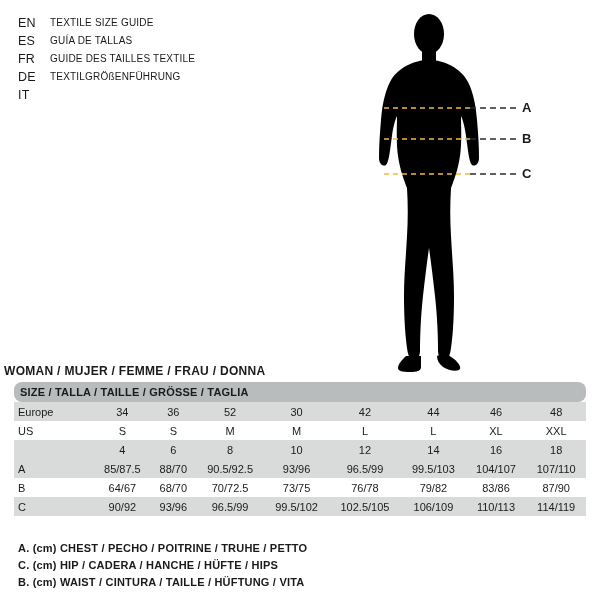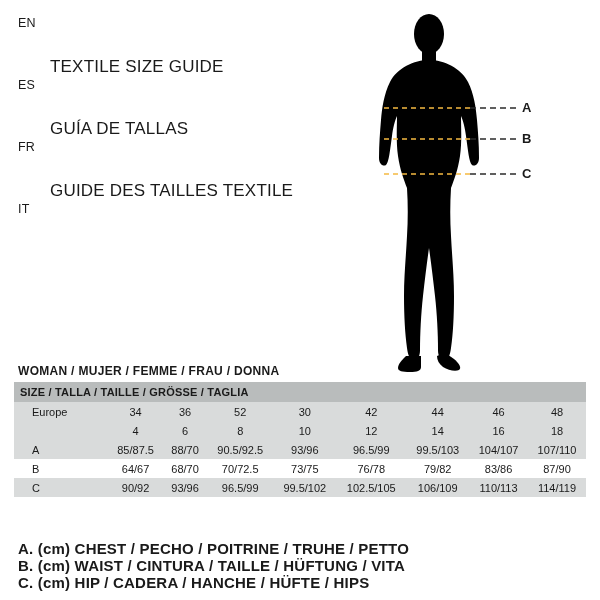--- a/index.html
+++ b/index.html
@@ -29,42 +29,41 @@
     line-height: 18px;
     font-size: 13px;
     letter-spacing: 0.2px;
   }
   .lang-code {
     width: 32px;
     flex: 0 0 32px;
     font-size: 12.5px;
   }
   .lang-text {
-    font-size: 17px;
-    margin-top: 44px;
+    font-size: 10px;
   }
 
   
   .figure-wrap {
     position: absolute;
     top: 8px;
     right: 8px;
     width: 270px;
     height: 370px;
   }
   .figure-svg {
     position: absolute;
     top: 0;
     left: 0;
   }
 
   
   .woman-title {
     position: absolute;
-    left: 18px;
+    left: 4px;
     top: 364px;
     font-size: 12px;
     font-weight: bold;
     letter-spacing: 0.3px;
   }
 
   
   .size-table {
     position: absolute;
     left: 14px;
@@ -80,62 +79,67 @@
     white-space: nowrap;
   }
   .size-table tr.head td {
     background: #b9bcbc;
     text-align: left;
     font-weight: bold;
     font-size: 11px;
     letter-spacing: 0.2px;
     padding-left: 6px;
     height: 16px;
+    border-radius: 8px;
   }
   .size-table tr.shaded td {
     background: #d9dbdb;
   }
   .size-table tr.plain td {
     background: #ffffff;
   }
   .size-table td.rowlabel {
     text-align: left;
-    padding-left: 18px;
+    padding-left: 4px;
     width: 72px;
   }
 
   
   .legend {
     position: absolute;
     left: 18px;
     top: 540px;
     width: 420px;
   }
   .legend-row {
-    font-size: 15px;
+    font-size: 11px;
     font-weight: bold;
     line-height: 17px;
     letter-spacing: 0.2px;
   }
 </style>
 </head>
 <body>
 
 <div class="lang-block">
   <div class="lang-row">
     <span class="lang-code">EN</span>
     <span class="lang-text">TEXTILE SIZE GUIDE</span>
   </div>
   <div class="lang-row">
     <span class="lang-code">ES</span>
     <span class="lang-text">GUÍA DE TALLAS</span>
   </div>
   <div class="lang-row">
     <span class="lang-code">FR</span>
     <span class="lang-text">GUIDE DES TAILLES TEXTILE</span>
+  </div>
+  <div class="lang-row">
+    <span class="lang-code">DE</span>
+    <span class="lang-text">TEXTILGRÖßENFÜHRUNG</span>
   </div>
   <div class="lang-row">
     <span class="lang-code">IT</span>
   </div>
 </div>
 
 <div class="figure-wrap">
   <svg class="figure-svg" width="270" height="370" viewBox="0 0 270 370">
 
     <g fill="#000000">
@@ -209,20 +213,31 @@
       <td>34</td>
       <td>36</td>
       <td>52</td>
       <td>30</td>
       <td>42</td>
       <td>44</td>
       <td>46</td>
       <td>48</td>
     </tr>
 
+    <tr class="plain">
+      <td class="rowlabel">US</td>
+      <td>S</td>
+      <td>S</td>
+      <td>M</td>
+      <td>M</td>
+      <td>L</td>
+      <td>L</td>
+      <td>XL</td>
+      <td>XXL</td>
+    </tr>
 
     <tr class="shaded">
       <td class="rowlabel"></td>
       <td>4</td>
       <td>6</td>
       <td>8</td>
       <td>10</td>
       <td>12</td>
       <td>14</td>
       <td>16</td>
@@ -263,15 +278,15 @@
       <td>102.5/105</td>
       <td>106/109</td>
       <td>110/113</td>
       <td>114/119</td>
     </tr>
   </tbody>
 </table>
 
 <div class="legend">
   <div class="legend-row">A. (cm) CHEST / PECHO / POITRINE / TRUHE / PETTO</div>
+  <div class="legend-row">C. (cm) HIP / CADERA / HANCHE / HÜFTE / HIPS</div>
   <div class="legend-row">B. (cm) WAIST / CINTURA / TAILLE / HÜFTUNG / VITA</div>
-  <div class="legend-row">C. (cm) HIP / CADERA / HANCHE / HÜFTE / HIPS</div>
 </div>
 
 </body></html>

